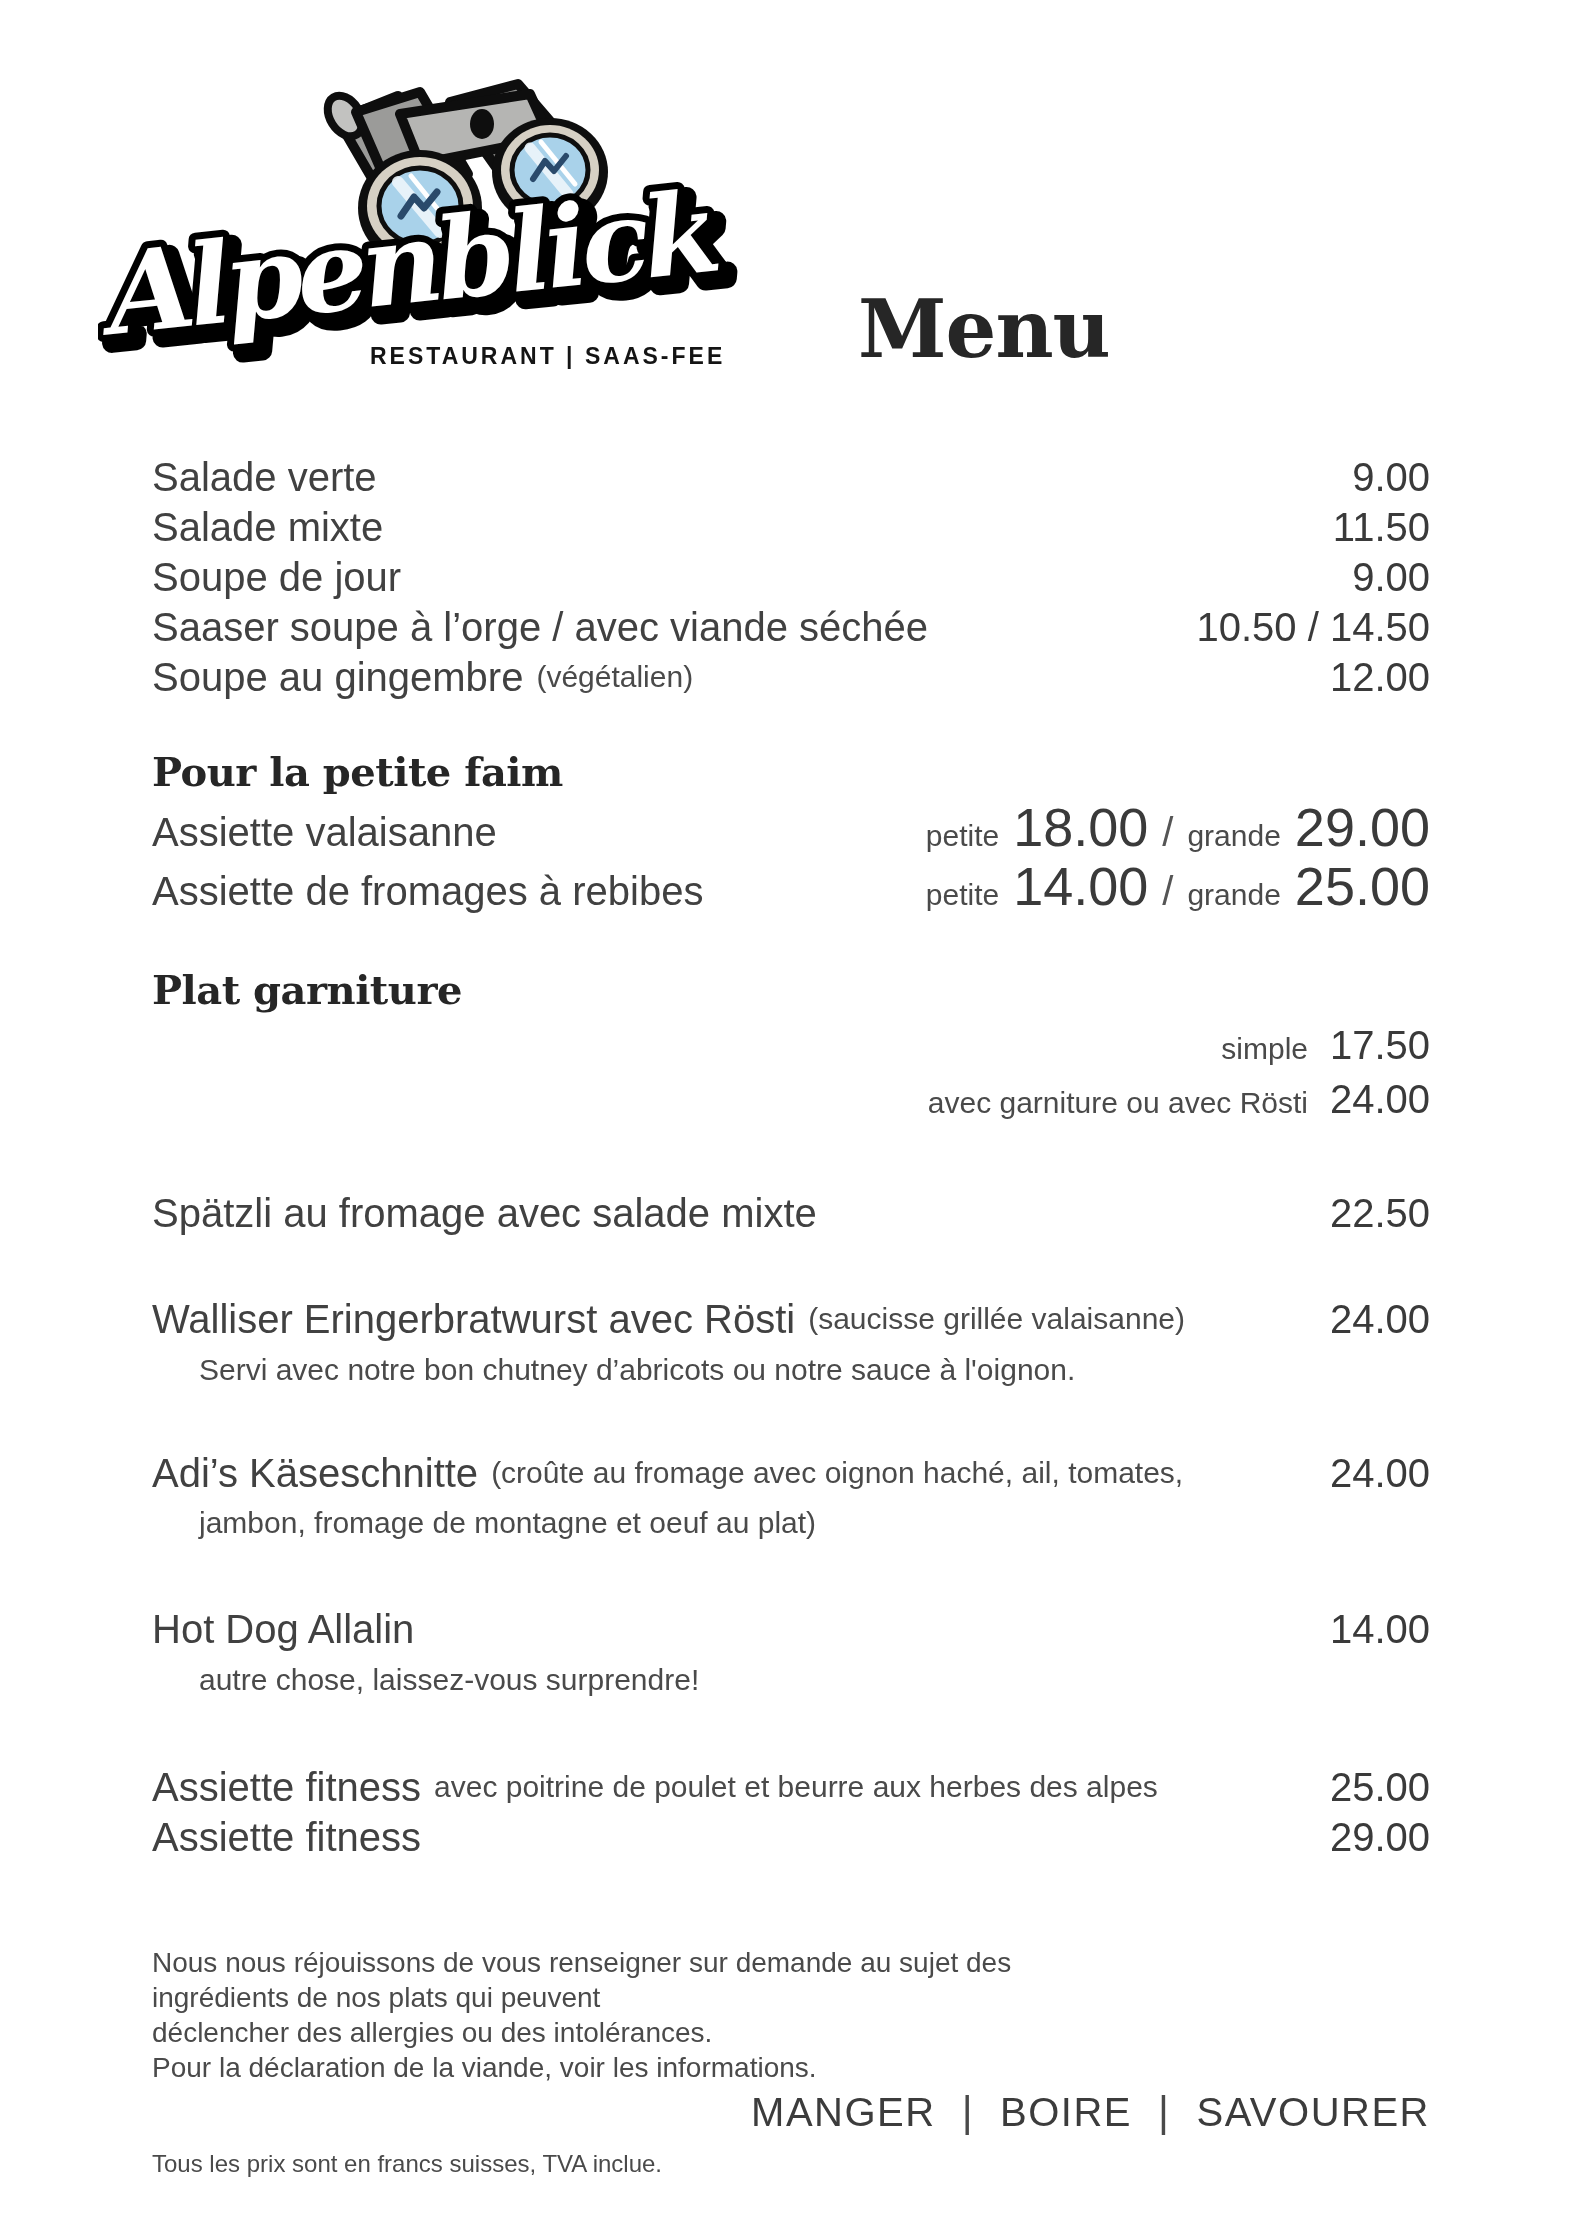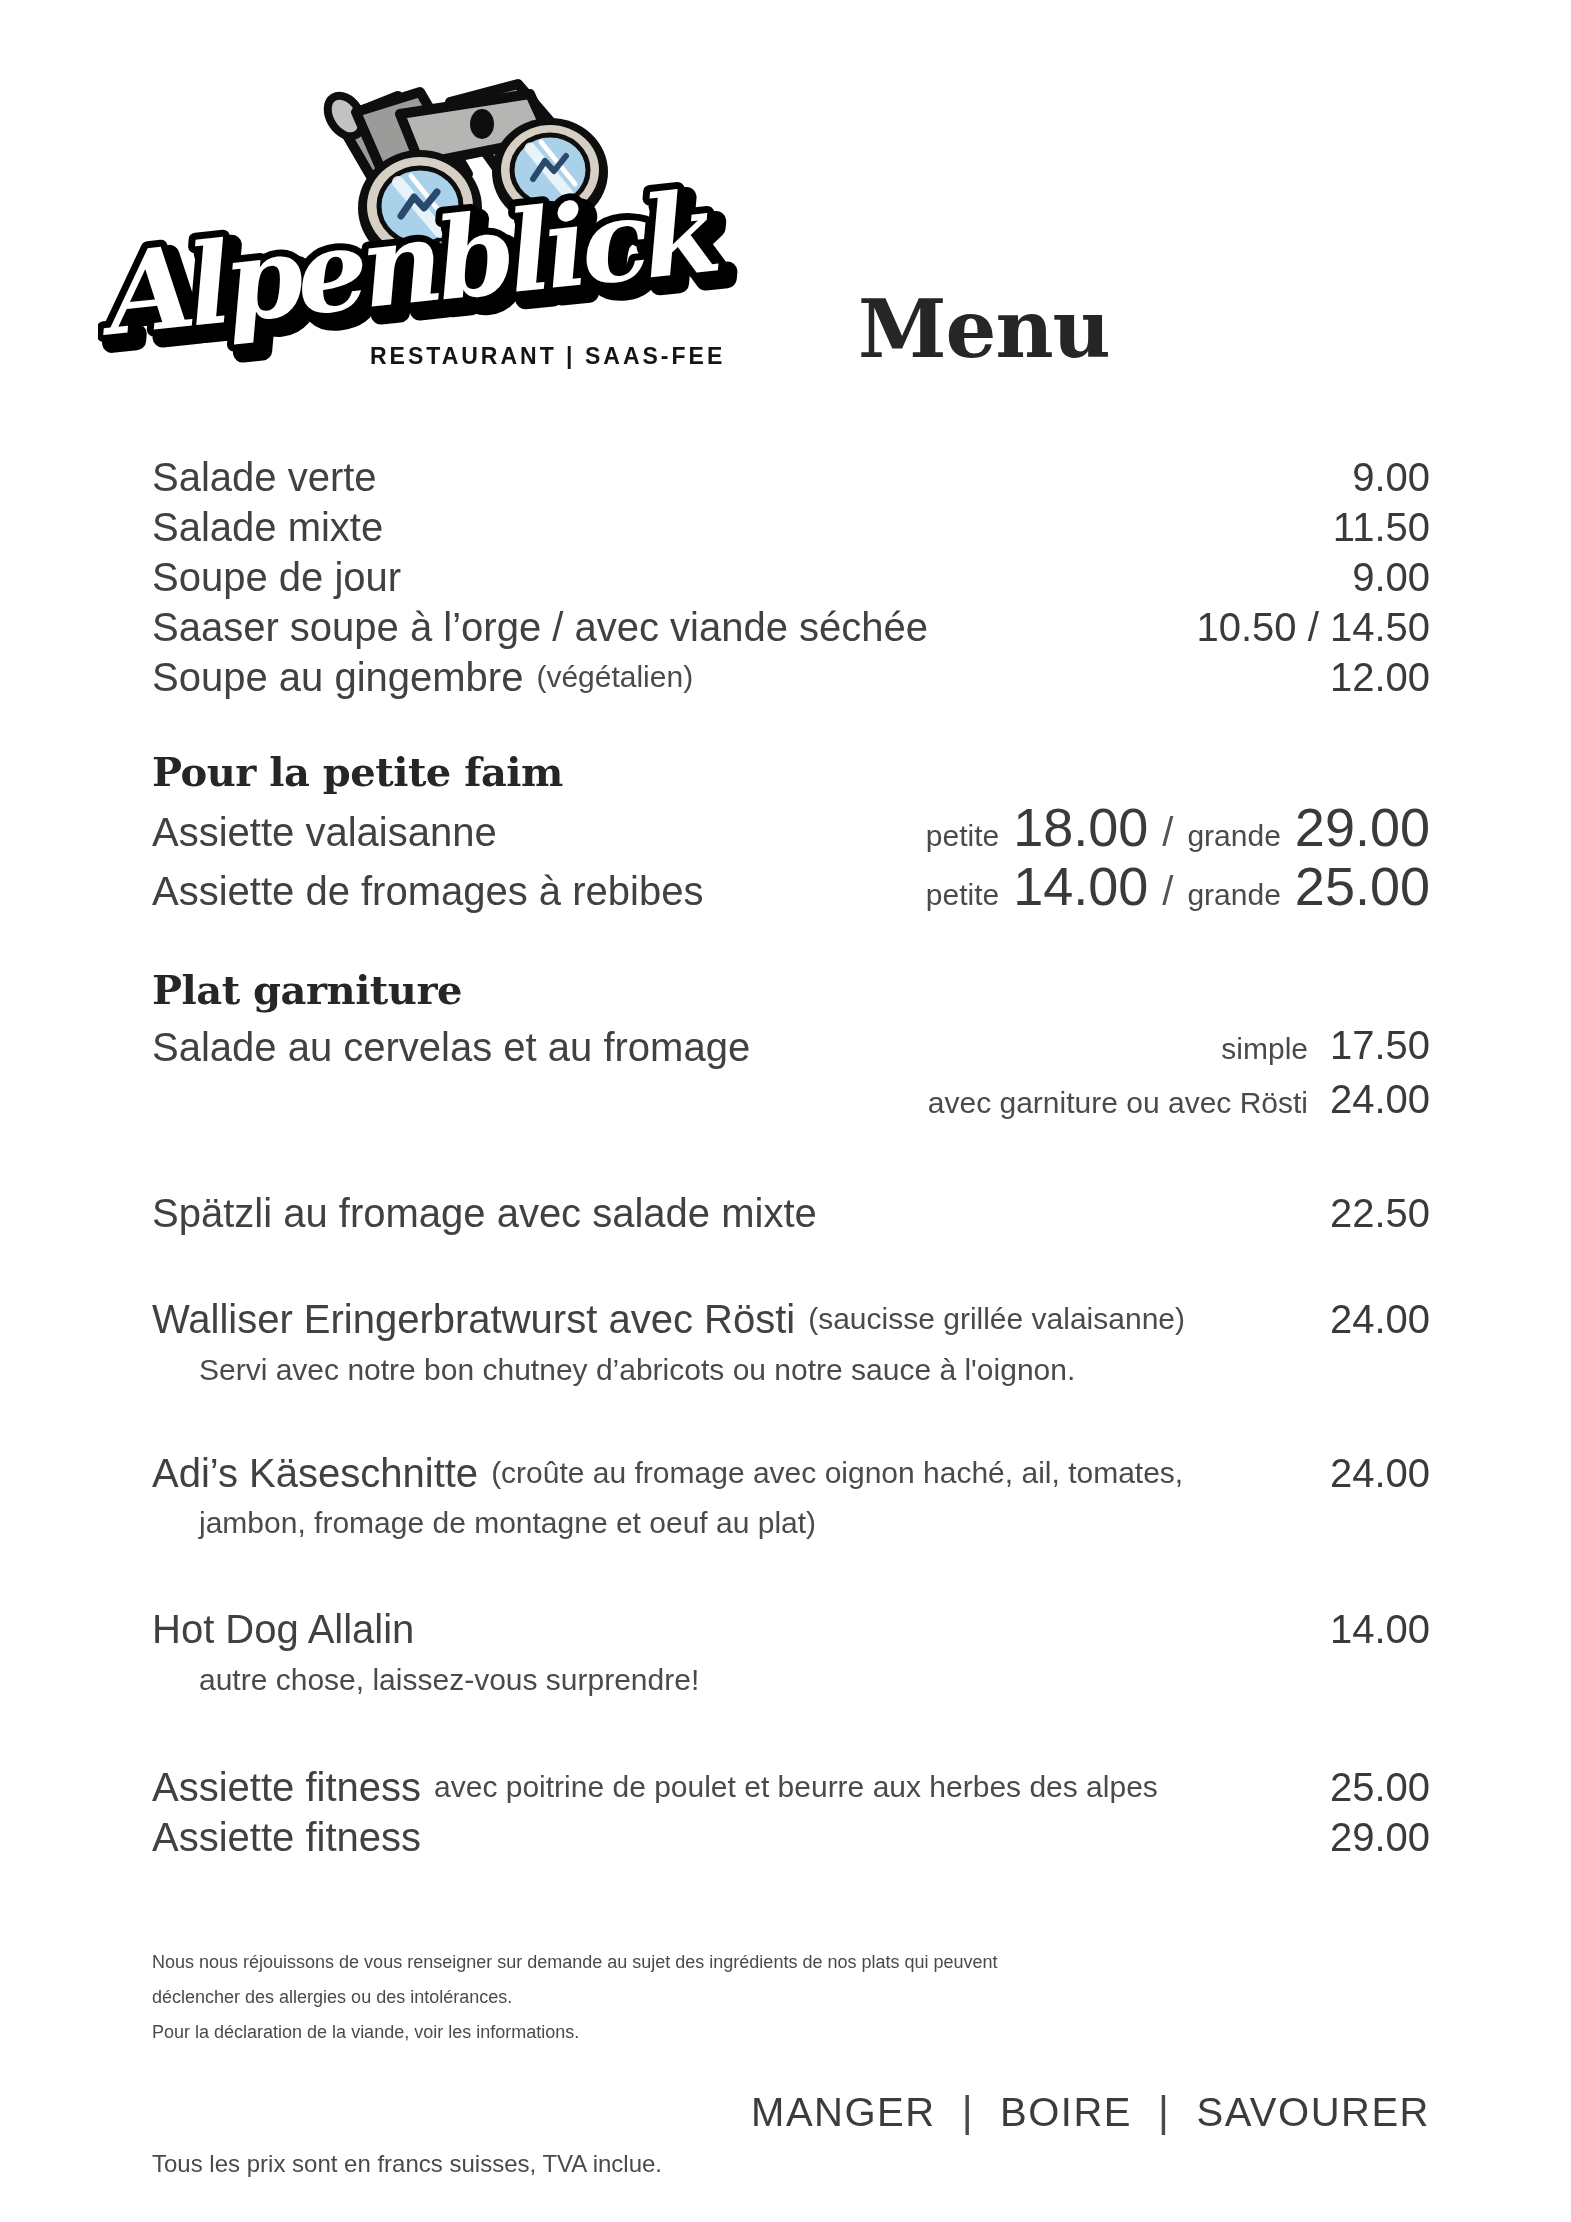--- a/index.html
+++ b/index.html
@@ -32,21 +32,21 @@
   .rgroup{margin-left:auto;display:flex;align-items:baseline;white-space:nowrap;}
   .rlabel{font-size:30px;color:#4a4a4a;}
   .rnum{font-size:54px;color:#3a3a3a;margin-left:14px;}
   .slash{font-size:40px;color:#555;margin-left:14px;}
   .rlabel + .rnum{margin-left:14px;}
   .slash + .rlabel{margin-left:14px;}
   .sub-desc{font-size:30px;line-height:44px;color:#4a4a4a;margin:4px 0 0 47px;}
   .cont-note{font-size:30px;line-height:50px;color:#4a4a4a;margin-left:47px;}
   
   .footer-notes{position:absolute;left:152px;top:1945px;width:960px;
-    font-size:18px;line-height:35px;color:#4a4a4a;}
+    font-size:28px;line-height:35px;color:#4a4a4a;}
   .slogan{position:absolute;right:141px;top:2088px;display:flex;align-items:baseline;
     font-size:40px;letter-spacing:1.5px;color:#3c3c3c;}
   .slogan span{margin-left:26px;}
   .slogan span:first-child{margin-left:0;}
   .slogan .bar{color:#4a4a4a;font-size:42px;}
   .price-note{position:absolute;left:152px;top:2150px;font-size:24px;color:#4a4a4a;}
   
   .script-shadow{font-family:"DejaVu Serif","Liberation Serif",serif;font-style:italic;font-weight:bold;}
   .script-main{font-family:"DejaVu Serif","Liberation Serif",serif;font-style:italic;font-weight:bold;}
   .tagline-text{font-family:"Liberation Sans",sans-serif;font-weight:bold;}
@@ -146,21 +146,20 @@
       <span class="rnum">14.00</span>
       <span class="slash">/</span>
       <span class="rlabel">grande</span>
       <span class="rnum">25.00</span>
     </span>
   </div>
 
   <h2 class="section-heading mb6 mt46">Plat garniture</h2>
 
   <div class="row">
-    <span class="item-name">Salade au cervelas et au fromage</span>
     <span class="rgroup">
       <span class="rlabel">simple</span>
       <span class="price">17.50</span>
     </span>
   </div>
   <div class="row">
     <span class="rgroup">
       <span class="rlabel">avec garniture ou avec Rösti</span>
       <span class="price">24.00</span>
     </span>

